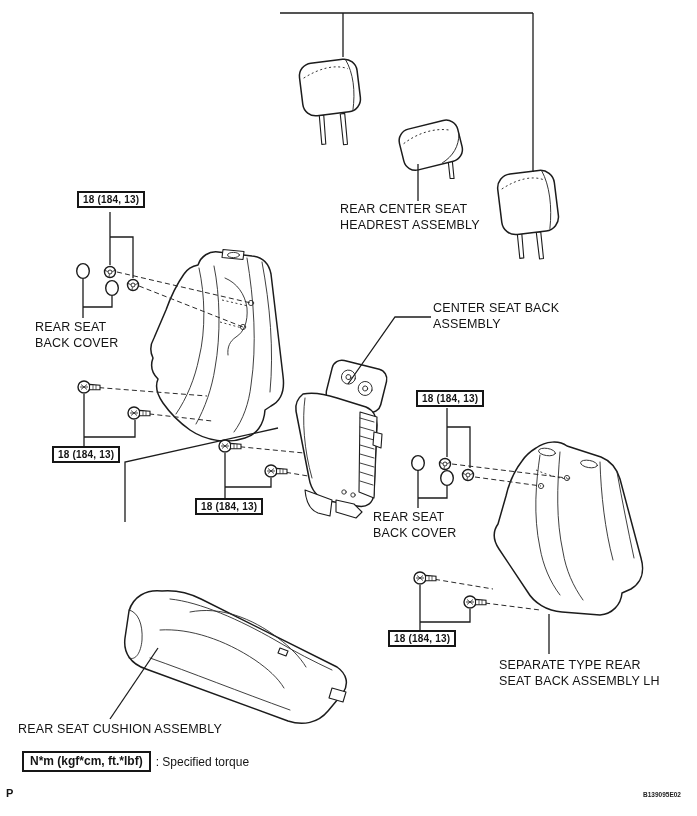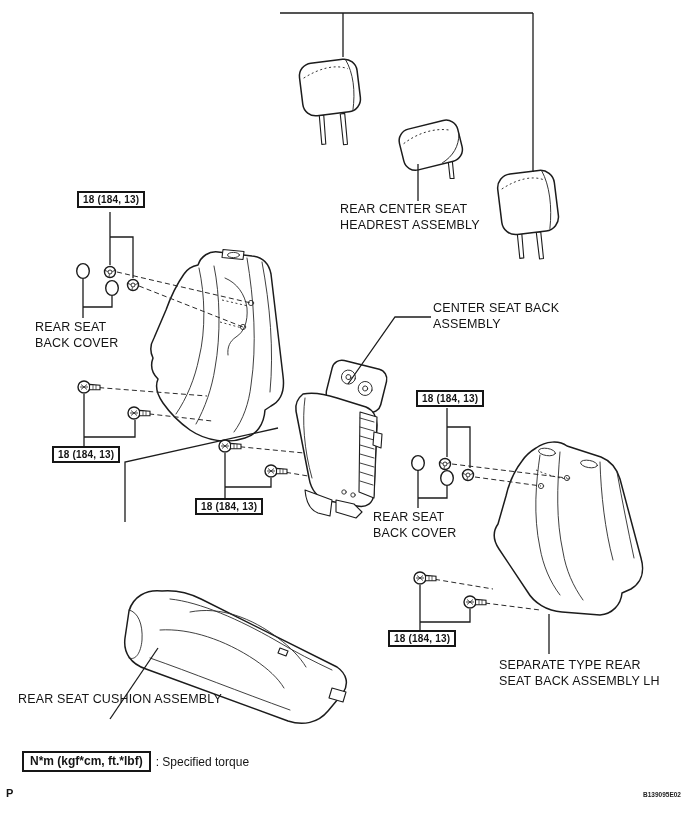--- a/index.html
+++ b/index.html
@@ -209,21 +209,21 @@
   <div class="label" style="left:433px;top:300px;">CENTER SEAT BACK
 ASSEMBLY</div>
 
 
   <div class="label" style="left:373px;top:509px;">REAR SEAT
 BACK COVER</div>
 
   <div class="label" style="left:459px;top:657px;margin-left:40px;">SEPARATE TYPE REAR
 SEAT BACK ASSEMBLY LH</div>
 
-  <div class="label" style="left:18px;top:691px;">REAR SEAT CUSHION ASSEMBLY</div>
+  <div class="label" style="left:18px;top:721px;">REAR SEAT CUSHION ASSEMBLY</div>
 
   <div class="tq" style="left:77px;top:191px;">18 (184, 13)</div>
 
   <div class="tq" style="left:52px;top:446px;">18 (184, 13)</div>
 
   <div class="tq" style="left:195px;top:498px;">18 (184, 13)</div>
 
   <div class="tq" style="left:416px;top:390px;">18 (184, 13)</div>
 
   <div class="tq" style="left:388px;top:630px;">18 (184, 13)</div>

